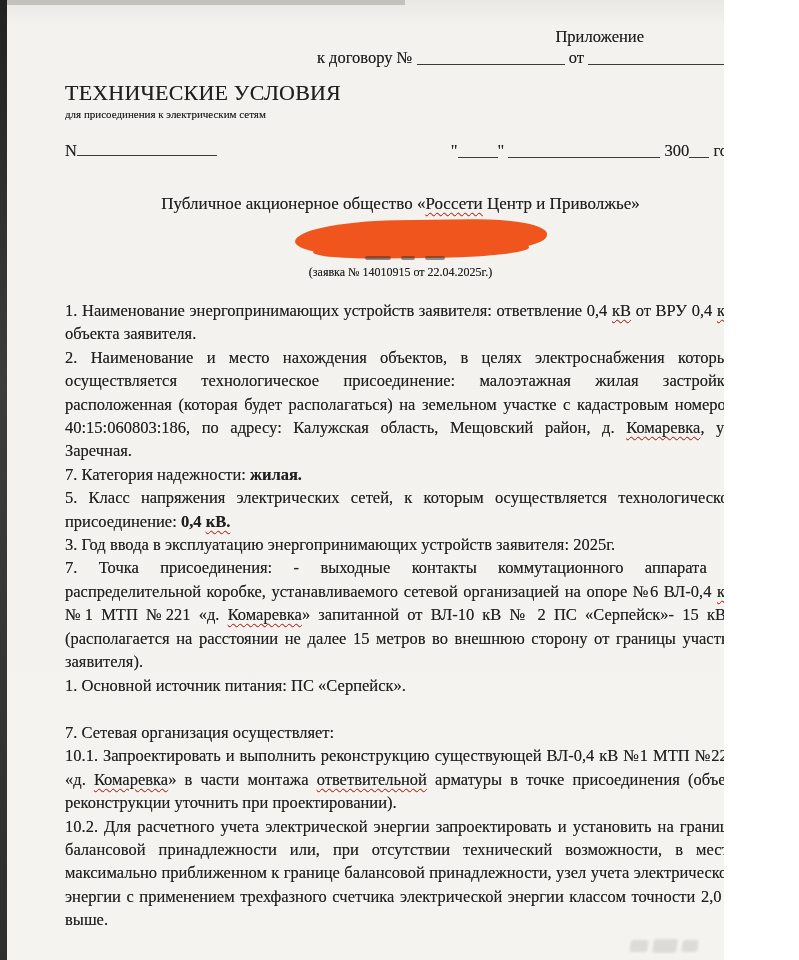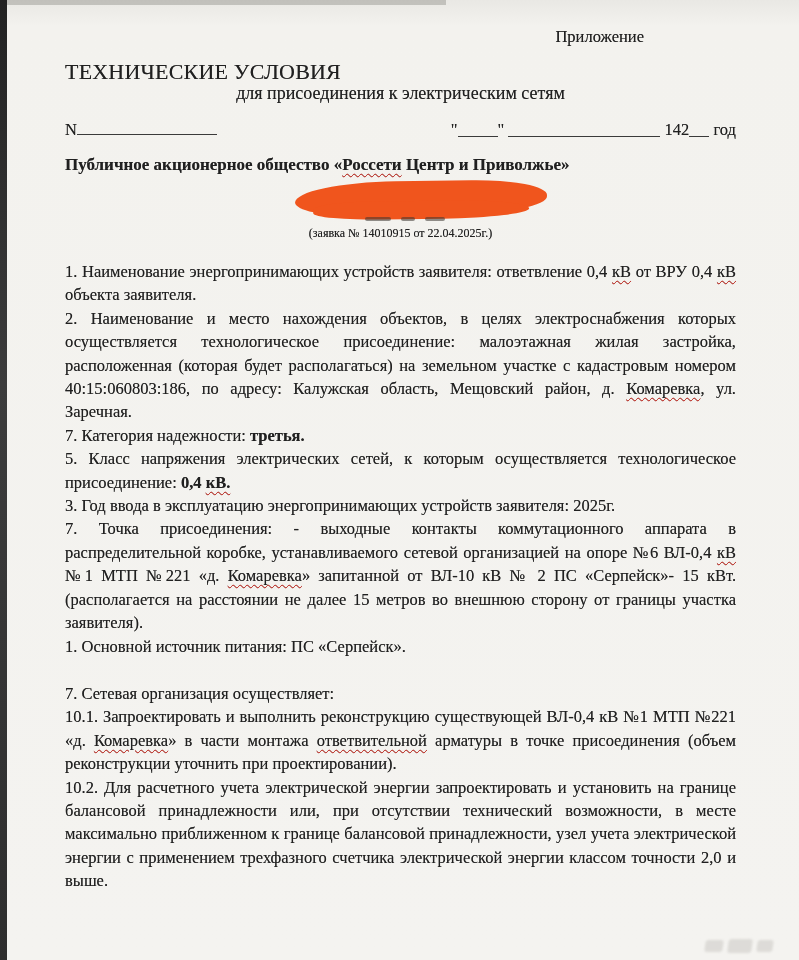--- a/index.html
+++ b/index.html
@@ -1,37 +1,37 @@
 <!DOCTYPE html>
 <html><head>
 <meta charset="utf-8">
 <style>
   html,body{margin:0;padding:0;}
   .scan{
-    position:relative; width:799px; height:960px; overflow:hidden;
+    position:relative; width:724px; height:960px; overflow:hidden;
     background:
       linear-gradient(180deg, #e9e8e4 0px, #f3f2ee 26px, #f4f3f0 100%),
       #f3f2ee;
     font-family:"Liberation Serif","DejaVu Serif",serif;
     color:#202020;
   }
   .edge-left{position:absolute;left:0;top:0;width:7px;height:100%;
     background:linear-gradient(180deg,#222 0%,#3c3c3c 40%,#2e2e2e 100%);}
   .edge-top{position:absolute;left:7px;top:0;width:55%;height:5px;background:rgba(90,88,84,.28);}
   .content{position:absolute;left:65px;top:26px;width:671px;}
   .txt{text-shadow:0 0 .5px rgba(20,20,20,.5);}
   .appendix{ text-align:right; font-size:16.5px; line-height:21px;}
   .appendix-title{padding-right:92px;}
   .blank{display:inline-block;border-bottom:1.3px solid #3a3a3a;height:12px;vertical-align:-2px;}.w150{width:148px}.w140{width:140px}.w40{width:40px}.w152{width:152px}.w20{width:20px}
   .doc-title{ text-align:left; font-size:22px; margin-top:14px; line-height:22px; letter-spacing:.2px;}
-  .doc-subtitle{ text-align:center; font-size:18px; line-height:21px;}
+  .doc-subtitle{ text-align:left; font-size:11px; line-height:21px;}
   .number-row{ display:flex; align-items:baseline; font-size:16.5px; margin-top:16px;}
   .nr-spacer{flex:1;}
   .nr-right{white-space:nowrap;}
-  .company{ font-weight:bold; font-size:17px; margin-top:14px; line-height:21px;}
+  .company{ text-align:center; font-weight:normal; font-size:17px; margin-top:32px; line-height:21px;}
   .redaction-wrap{position:relative; height:56px; margin-top:4px;}
   .redaction{
     position:absolute; left:230px; top:2px; width:252px; height:34px;
     background:#f0551d;
     border-radius:48% 36% 42% 30% / 70% 55% 60% 50%;
     transform:rotate(-.8deg);
   }
   .redaction::after{
     content:""; position:absolute; left:18px; top:20px; width:216px; height:18px;
     background:#f0551d; border-radius:30% 45% 50% 40% / 55% 60% 65% 50%;
@@ -61,54 +61,60 @@
 <body>
 
 <div class="scan">
   <div class="edge-left"></div>
   <div class="edge-top"></div>
 
   <div class="content txt">
 
     <div class="appendix">
       <div class="appendix-title">Приложение</div>
+      <div class="appendix-line">
+        <span>к договору №</span>
+        <span class="blank w150"></span>
+        <span>от</span>
+        <span class="blank w150"></span>
+      </div>
     </div>
 
     <div class="doc-title">ТЕХНИЧЕСКИЕ УСЛОВИЯ</div>
     <div class="doc-subtitle">для присоединения к электрическим сетям</div>
 
     <div class="number-row">
       <span>N</span>
       <span class="blank w140"></span>
       <span class="nr-spacer"></span>
       <span class="nr-right">
         <span>"</span><span class="blank w40"></span><span>"</span>
         <span class="blank w152"></span>
-        <span>142</span><span class="blank w20"></span>
+        <span>300</span><span class="blank w20"></span>
         <span>год</span>
       </span>
     </div>
 
     <div class="company" id="company"><span>Публичное акционерное общество «</span><span class="wavy">Россети</span><span> Центр и Приволжье»</span></div>
 
     <div class="redaction-wrap">
       <div class="redaction" style="background: rgb(240, 85, 29);"></div>
       <div class="remnant">
           <i></i>
           <i></i>
           <i></i>
         </div>
     </div>
 
     <div class="application">(заявка № 14010915 от 22.04.2025г.)</div>
 
     <div class="body" id="body">
         <p class="para"><span>1. Наименование энергопринимающих устройств заявителя: ответвление 0,4 </span><span class="wavy">кВ</span><span> от ВРУ 0,4 </span><span class="wavy">кВ</span><span> объекта заявителя.</span></p>
         <p class="para"><span>2. Наименование и место нахождения объектов, в целях электроснабжения которых осуществляется технологическое присоединение: малоэтажная жилая застройка, расположенная (которая будет располагаться) на земельном участке с кадастровым номером 40:15:060803:186, по адресу: Калужская область, Мещовский район, д. </span><span class="wavy">Комаревка</span><span>, ул. Заречная.</span></p>
-        <p class="para"><span>7. Категория надежности: </span><span class="b">третья.</span></p>
+        <p class="para"><span>7. Категория надежности: </span><span class="b">жилая.</span></p>
         <p class="para"><span>5. Класс напряжения электрических сетей, к которым осуществляется технологическое присоединение: </span><span class="b">0,4 </span><span class="b wavy">кВ.</span></p>
         <p class="para"><span>3. Год ввода в эксплуатацию энергопринимающих устройств заявителя: 2025г.</span></p>
         <p class="para"><span>7. Точка присоединения: - выходные контакты коммутационного аппарата в распределительной коробке, устанавливаемого сетевой организацией на опоре №6 ВЛ-0,4 </span><span class="wavy">кВ</span><span> №1 МТП №221 «д. </span><span class="wavy">Комаревка</span><span>» запитанной от ВЛ-10 кВ № 2 ПС «Серпейск»- 15 кВт. (располагается на расстоянии не далее 15 метров во внешнюю сторону от границы участка заявителя).</span></p>
         <p class="para"><span>1. Основной источник питания: ПС «Серпейск».</span></p>
         <p class="para gap"><span>7. Сетевая организация осуществляет:</span></p>
         <p class="para"><span>10.1. Запроектировать и выполнить реконструкцию существующей ВЛ-0,4 кВ №1 МТП №221 «д. </span><span class="wavy">Комаревка</span><span>» в части монтажа </span><span class="wavy">ответвительной</span><span> арматуры в точке присоединения (объем реконструкции уточнить при проектировании).</span></p>
         <p class="para"><span>10.2. Для расчетного учета электрической энергии запроектировать и установить на границе балансовой принадлежности или, при отсутствии технический возможности, в месте максимально приближенном к границе балансовой принадлежности, узел учета электрической энергии с применением трехфазного счетчика электрической энергии классом точности 2,0 и выше.</span></p>
       </div>
   </div>
 

